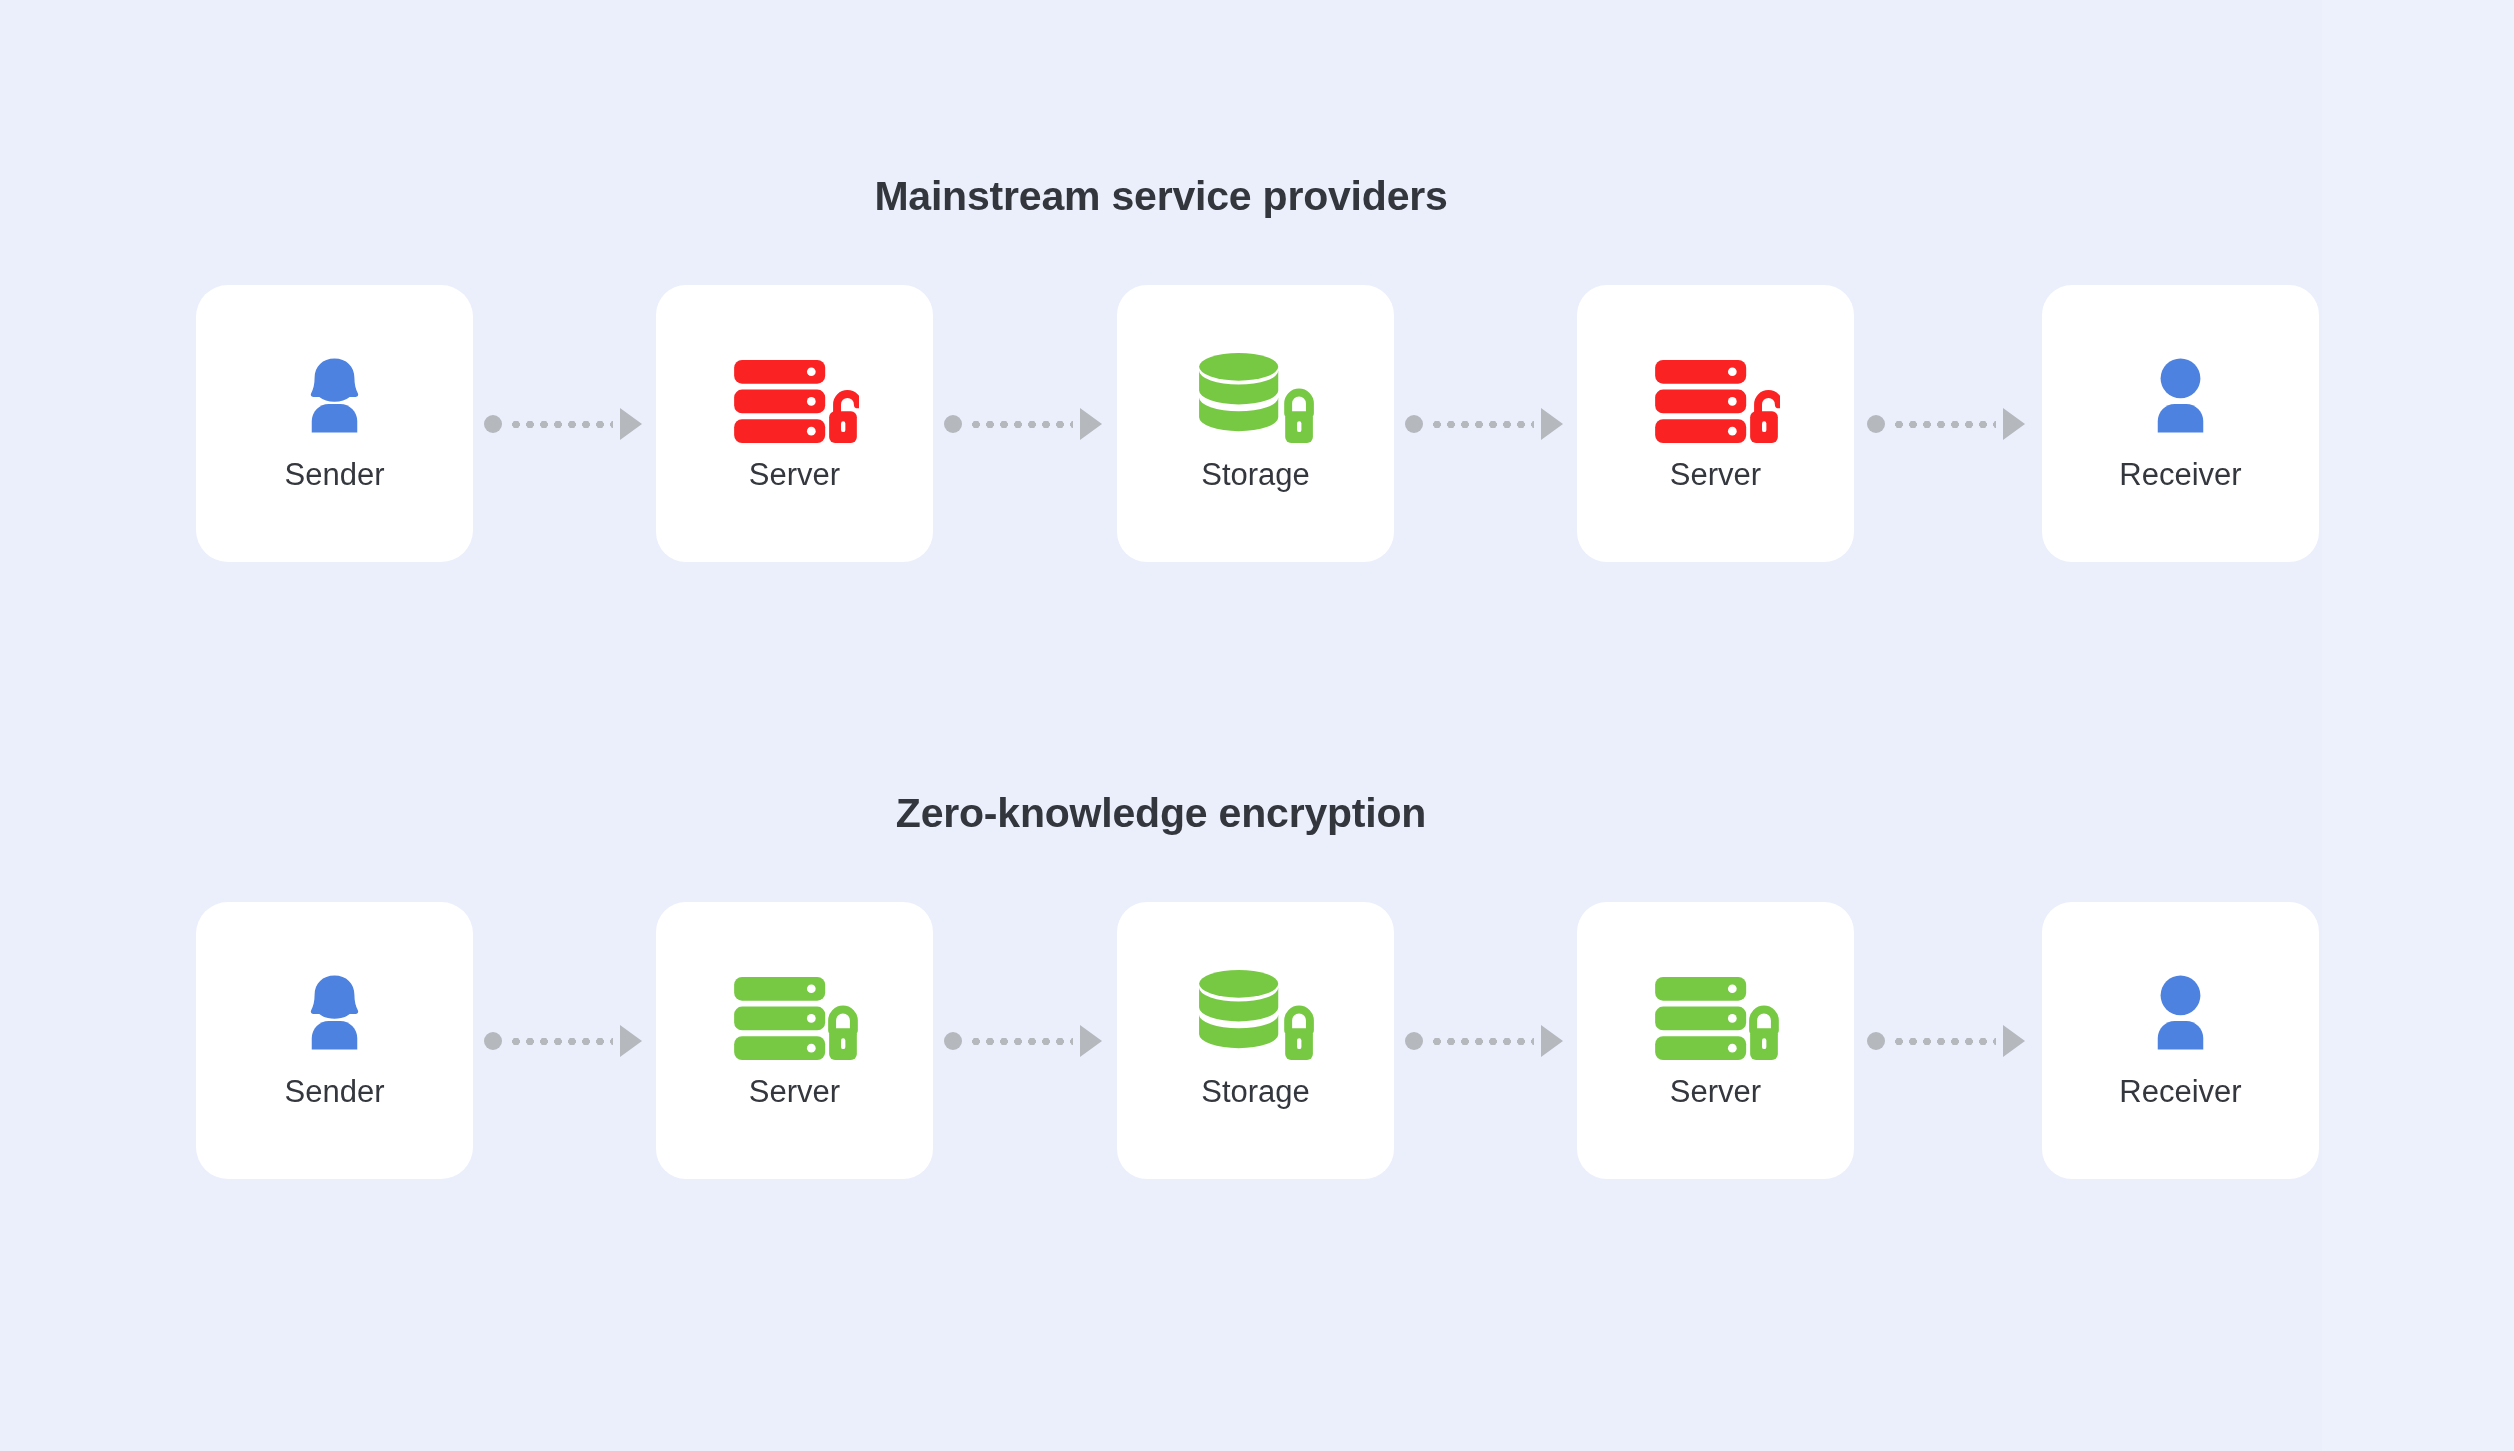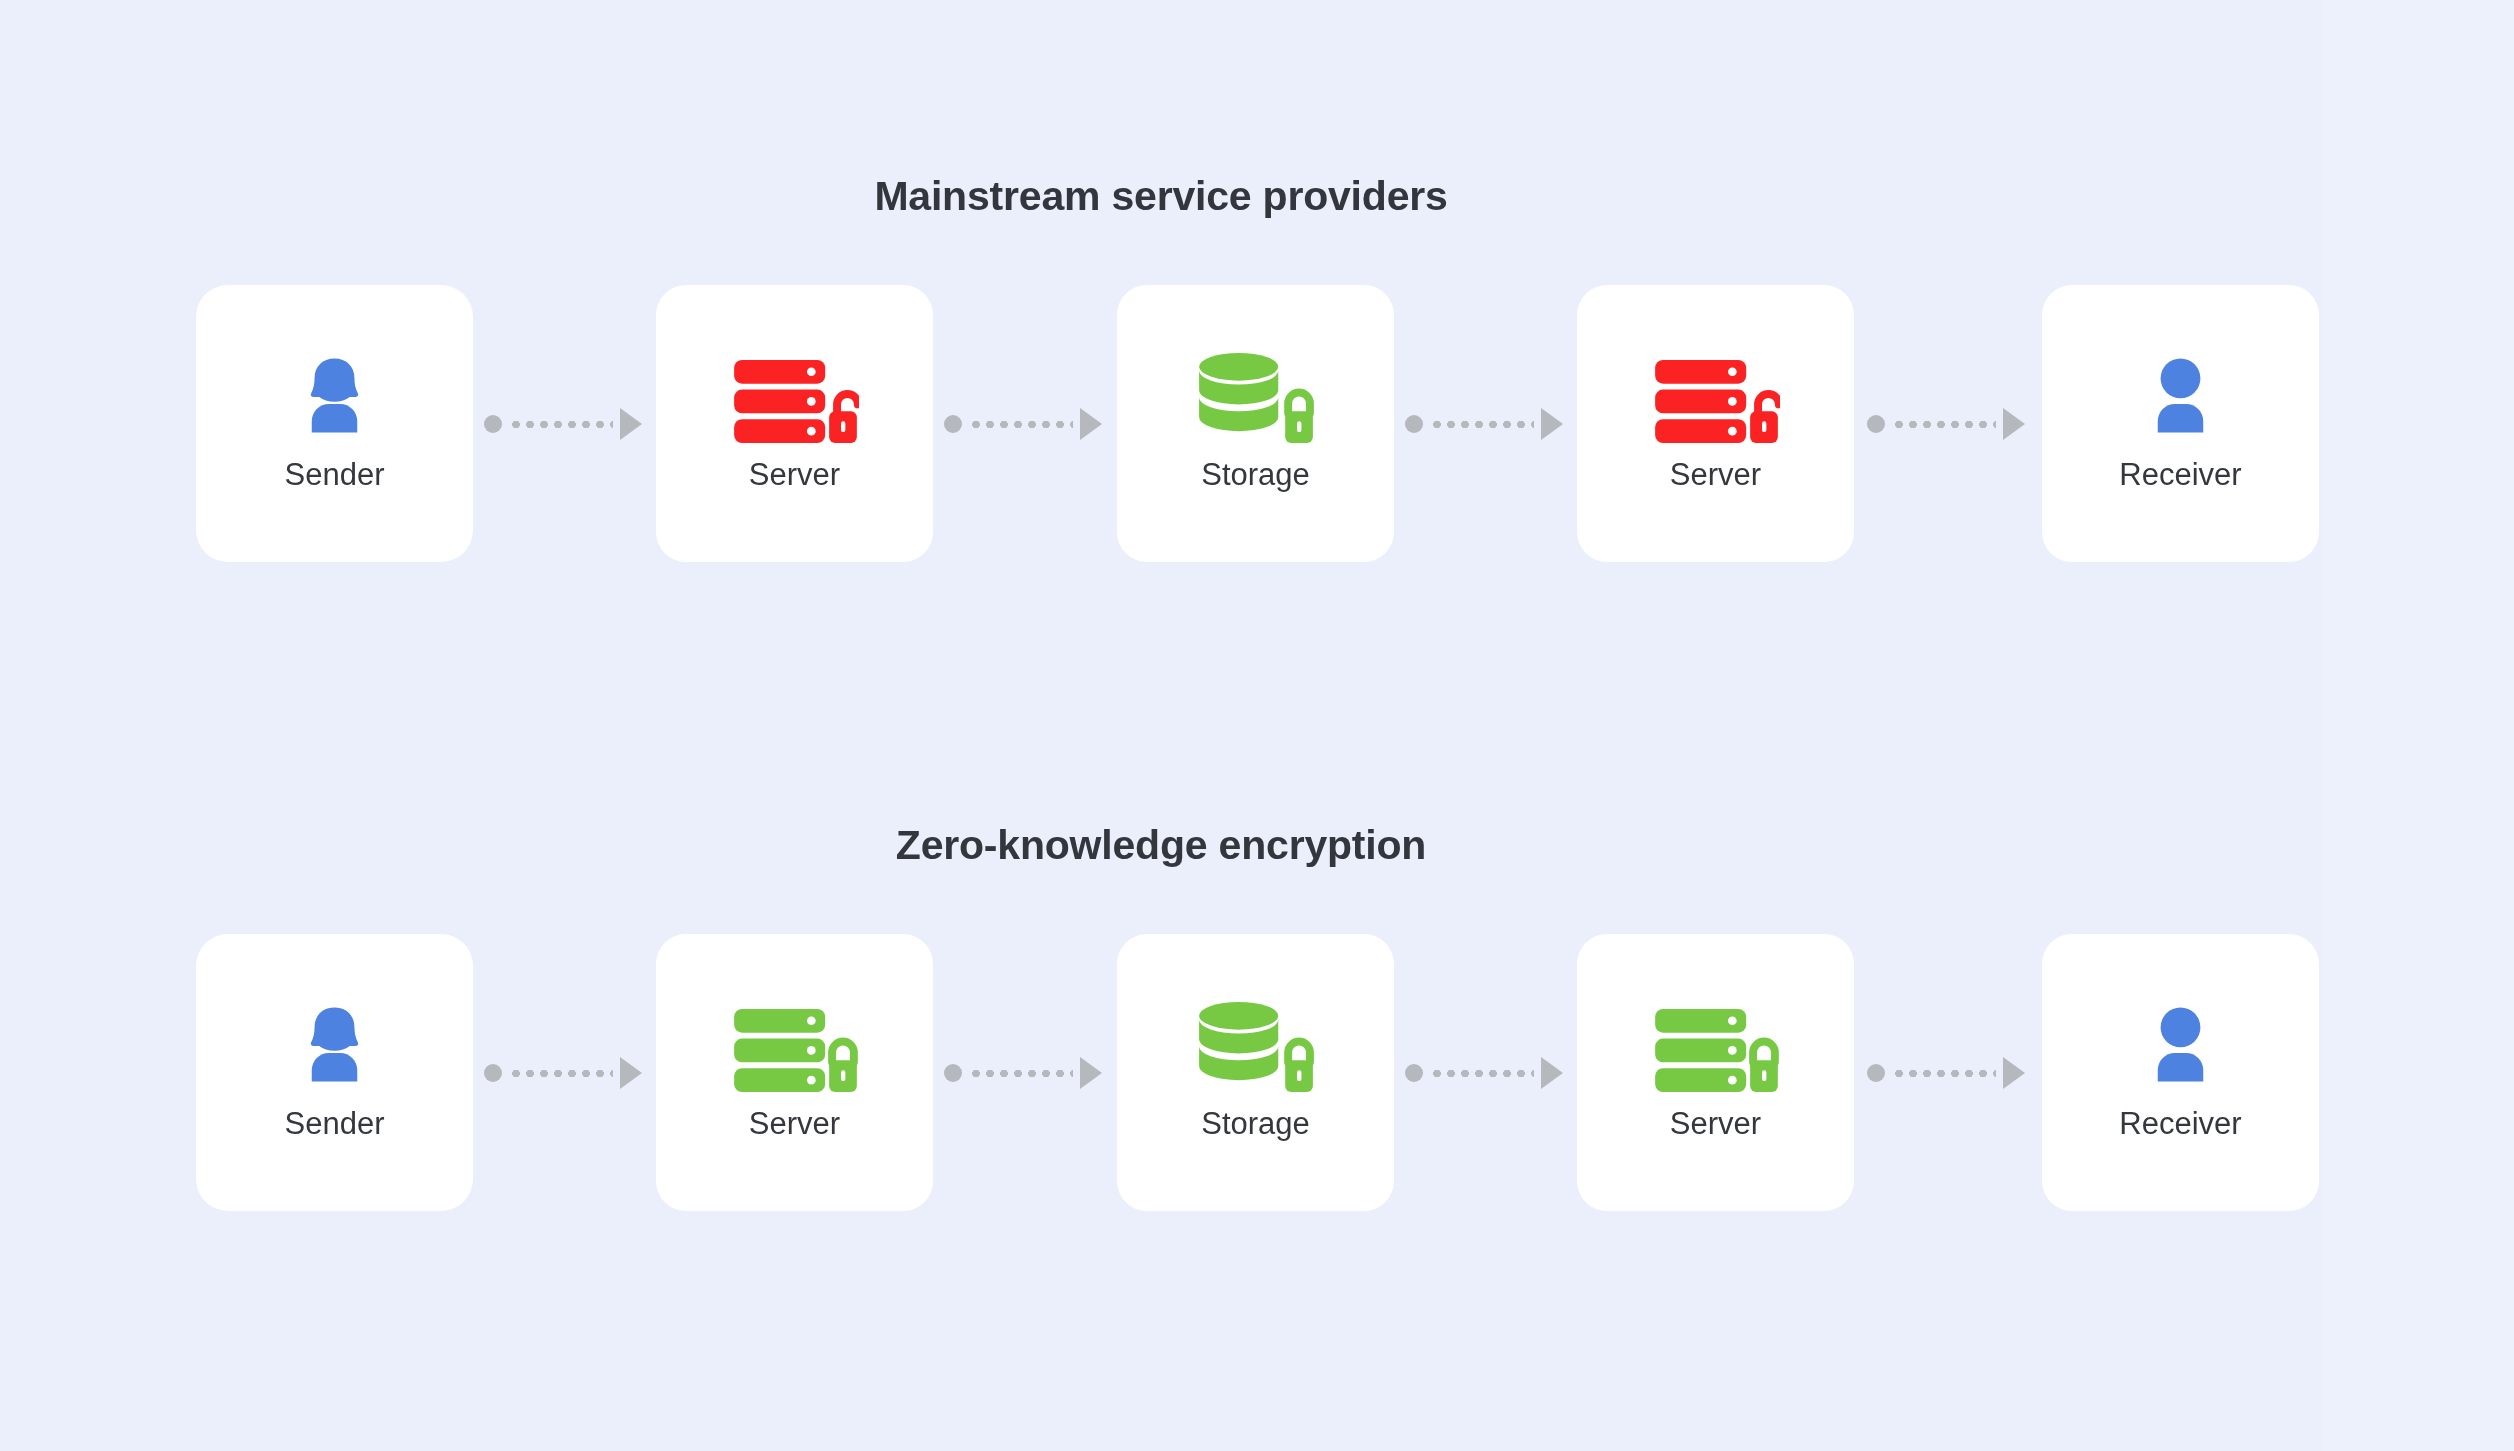--- a/index.html
+++ b/index.html
@@ -29,21 +29,21 @@
     height: 1451px;
     background: #edf1fc;
   }
 
   .section {
     position: absolute;
     left: 0;
     width: 2515px;
   }
   .section-top { top: 176px; }
-  .section-bottom { top: 825px; }
+  .section-bottom { top: 793px; }
 
   .section-title {
     width: 2322px;
     text-align: center;
     font-size: 41px;
     font-weight: bold;
     color: #33363d;
     letter-spacing: -0.2px;
     line-height: 1;
     margin: 0;

